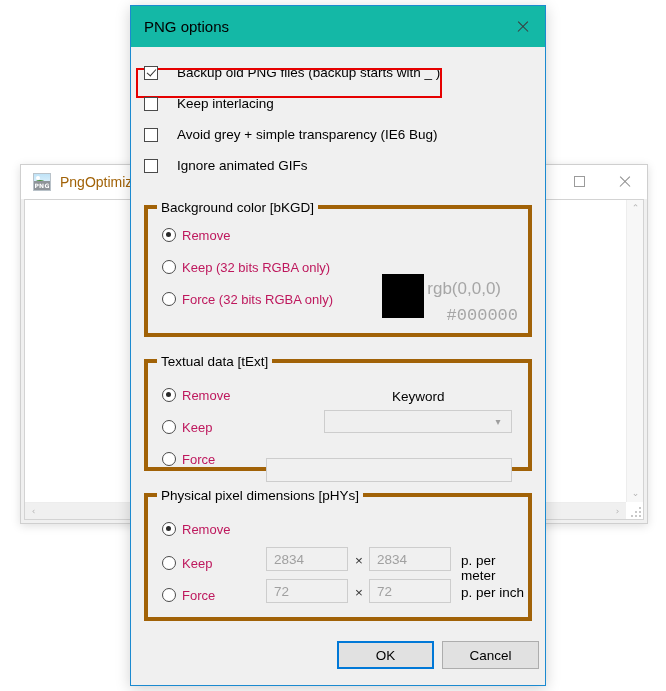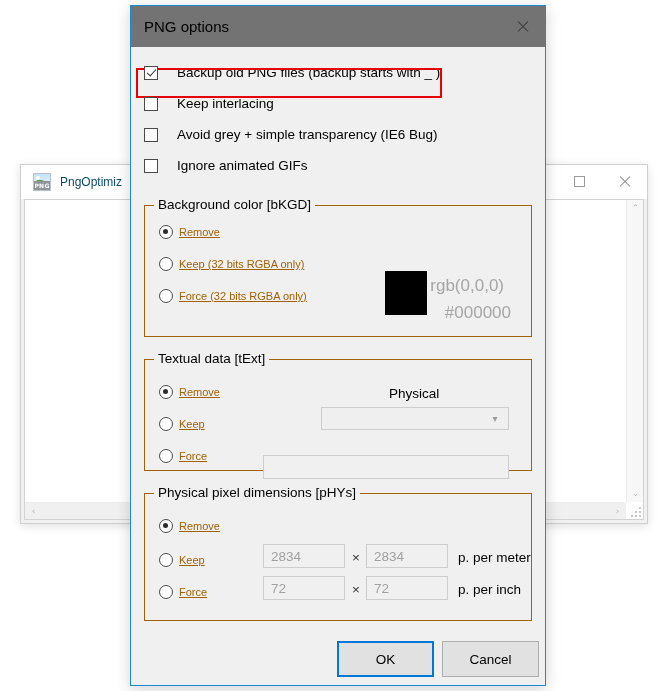--- a/index.html
+++ b/index.html
@@ -82,22 +82,22 @@
     background: #8f9499;
     color: #ffffff;
     font-size: 6px;
     line-height: 9px;
     text-align: center;
     letter-spacing: 0.3px;
     font-family: "DejaVu Sans", sans-serif;
     font-weight: bold;
   }
   .bg-title-text {
-    font-size: 12px;
-    color: #0c4a6e;
+    font-size: 14px;
+    color: #a16207;
     white-space: nowrap;
     overflow: hidden;
   }
   .bg-winbtns {
     position: absolute;
     right: 0; top: 0;
     height: 33px;
     display: flex;
   }
   .bg-winbtn {
@@ -173,21 +173,21 @@
     width: 416px;
     height: 681px;
     background: #f0f0f0;
     border: 1px solid #1b8ad0;
     box-sizing: border-box;
     box-shadow: 0 3px 14px rgba(0,0,0,0.18);
   }
   .dlg-titlebar {
     position: relative;
     height: 41px;
-    background: #737373;
+    background: #14b8a6;
     display: flex;
     align-items: center;
   }
   .dlg-title {
     margin-left: 13px;
     font-size: 15px;
     color: #000000;
   }
   .dlg-close {
     position: absolute;
@@ -249,42 +249,41 @@
     height: 30px;
     border: 2px solid #e60000;
     box-sizing: border-box;
     pointer-events: none;
   }
 
   
   .groupbox {
     position: relative;
     margin: 0 13px;
-    border: 1px solid #a16207;
+    border: 4px solid #a16207;
     box-sizing: border-box;
     background: transparent;
   }
   .group-title {
     position: absolute;
     top: -9px;
     left: 9px;
     background: #f0f0f0;
     padding: 0 4px;
     font-size: 13.5px;
     color: #000;
     white-space: nowrap;
   }
   .radio-row {
     display: flex;
     align-items: center;
     height: 24px;
     margin-left: 14px;
-    font-size: 11px;
-    color: #a16207;
-    text-decoration: underline;
+    font-size: 13px;
+    color: #be185d;
   }
   .radio {
     width: 14px;
     height: 14px;
     border: 1.4px solid #4a4a4a;
     border-radius: 50%;
     background: #ffffff;
     box-sizing: border-box;
     margin-right: 6px;
     position: relative;
@@ -345,21 +344,21 @@
 
   
   .dlg-footer {
     position: absolute;
     left: 0; right: 0; bottom: 0;
     height: 58px;
     background: #f0f0f0;
   }
   .btn {
     position: absolute;
-    height: 36px;
+    height: 28px;
     background: #e1e1e1;
     border: 1px solid #adadad;
     box-sizing: border-box;
     font-size: 13.5px;
     color: #000;
     display: flex;
     align-items: center;
     justify-content: center;
     font-family: "Liberation Sans", sans-serif;
   }
@@ -475,40 +474,40 @@
           <div class="radio"></div>
           <span>Keep (32 bits RGBA only)</span>
         </div>
         <div class="radio-row" style="margin-top:8px;">
           <div class="radio"></div>
           <span>Force (32 bits RGBA only)</span>
         </div>
 
         <div class="swatch" style="right:104px; top:65px;"></div>
         <div class="swatch-label" style="right:27px; top:70px;">rgb(0,0,0)</div>
-        <div class="swatch-label" style="right:20px; top:97px;">#000000</div>
+        <div class="swatch-label" style="right:10px; top:97px;font-family:Liberation Mono, monospace;">#000000</div>
       </div>
 
       <div class="groupbox" style="margin-top:22px; height:112px;">
         <div class="group-title">Textual data [tExt]</div>
 
         <div class="radio-row" style="margin-top:20px;">
           <div class="radio sel"></div>
           <span>Remove</span>
         </div>
         <div class="radio-row" style="margin-top:8px;">
           <div class="radio"></div>
           <span>Keep</span>
         </div>
         <div class="radio-row" style="margin-top:8px;">
           <div class="radio"></div>
           <span>Force</span>
         </div>
 
-        <div class="mini-label" style="left:244px; top:26px;">Physical</div>
+        <div class="mini-label" style="left:244px; top:26px;">Keyword</div>
         <div class="combobox" style="left:176px; top:47px; width:188px; height:23px;">
           <span style="font-size:13.5px;color:#555;padding-left:6px;"></span>
           <span class="combo-arrow">▾</span>
         </div>
         <div class="textbox" style="position:absolute; left:118px; top:95px; width:246px; height:24px;">
           <span></span>
         </div>
       </div>
 
       <div class="groupbox" style="margin-top:22px; height:128px;">

